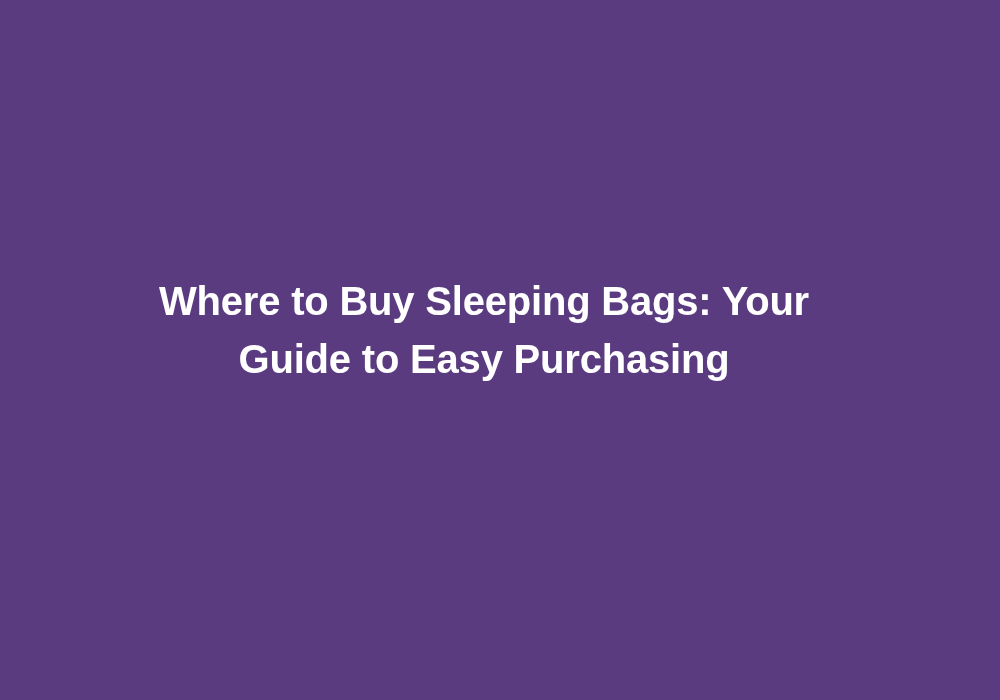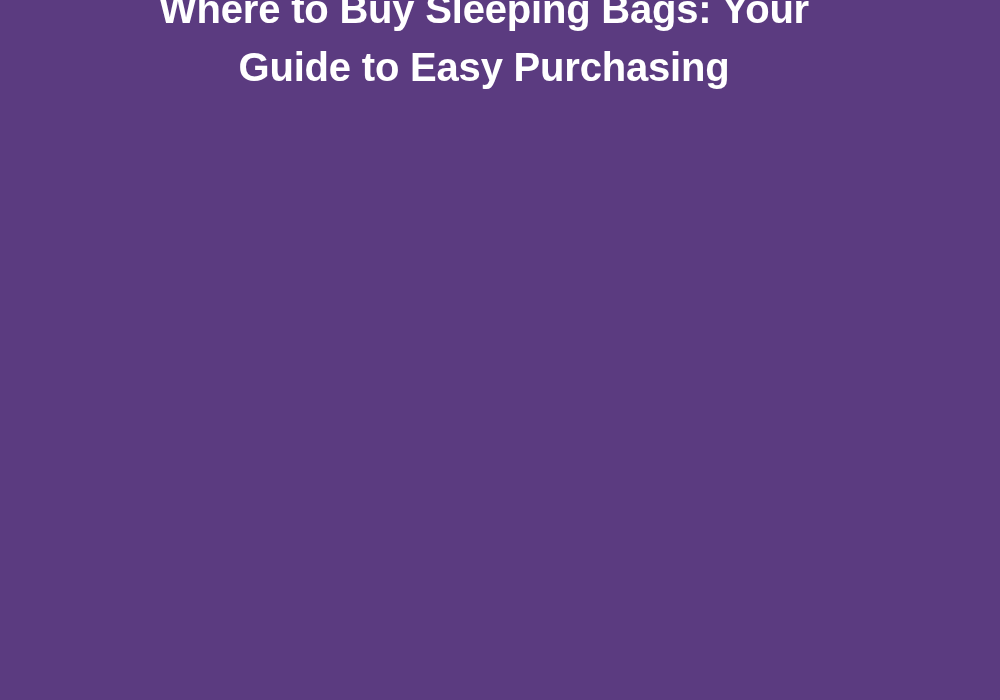--- a/index.html
+++ b/index.html
@@ -16,20 +16,21 @@
     background: #5b3b80;
   }
 
   .card {
     position: relative;
     box-sizing: border-box;
     width: 968px;
     height: 700px;
     background: #5b3b80;
     display: flex;
+    align-items: center;
     justify-content: center;
   }
 
   .title-block {
     width: 800px;
     padding: 0 20px;
     box-sizing: border-box;
     
     transform: translateY(-20px);
   }

